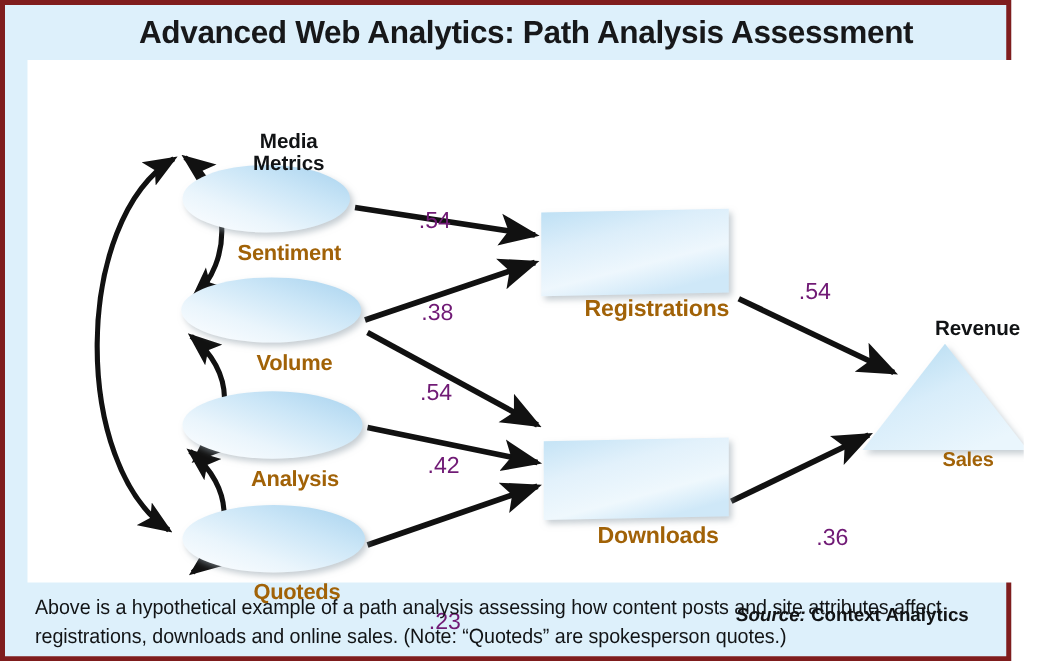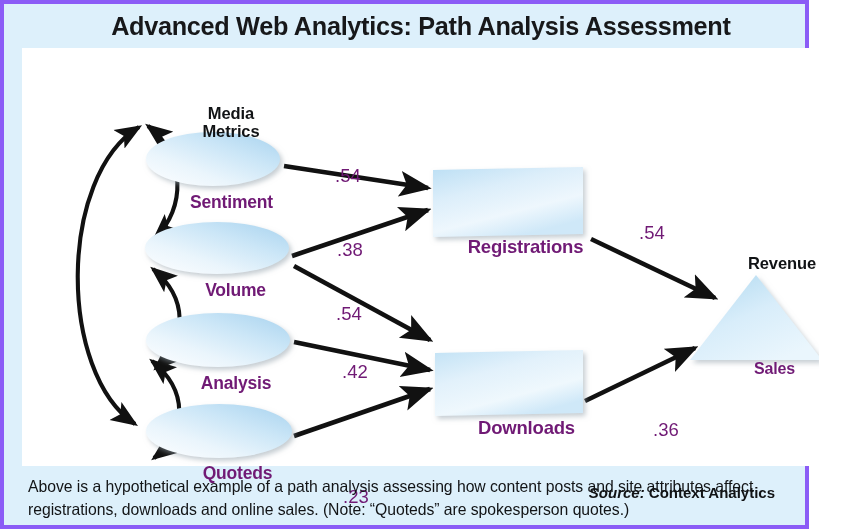--- a/index.html
+++ b/index.html
@@ -13,21 +13,21 @@
     height: 529px;
     font-family: "Liberation Sans", sans-serif;
     overflow: hidden;
   }
   #figure {
     position: relative;
     width: 809px;
     height: 529px;
     box-sizing: border-box;
     background: #ddf0fb;
-    border: 4px solid #8b5cf6;
+    border: 4px solid #7f1d1d;
   }
   
   #title-bar {
     position: absolute;
     left: 0; top: 0;
     width: 833px;
     height: 44px;
     display: flex;
     align-items: center;
     justify-content: center;
@@ -69,21 +69,21 @@
     letter-spacing: -0.1px;
   }
   #heading-media   { left: 144px; top: 56px; width: 130px; }
   #heading-visitor { left: 440px; top: 96px; width: 170px; }
   #heading-revenue { left: 690px; top: 206px; width: 140px; }
 
   
   .node-label {
     position: absolute;
     font-weight: bold;
-    color: #701a75;
+    color: #a16207;
     text-align: center;
     white-space: nowrap;
     pointer-events: none;
     letter-spacing: -0.2px;
   }
   .node-label.ellipse  { font-size: 17.5px; }
   .node-label.rect     { font-size: 18.5px; }
   .node-label.triangle { font-size: 16px; }
 
   #label-sentiment     { left: 143px; top: 144px; width: 133px; }

